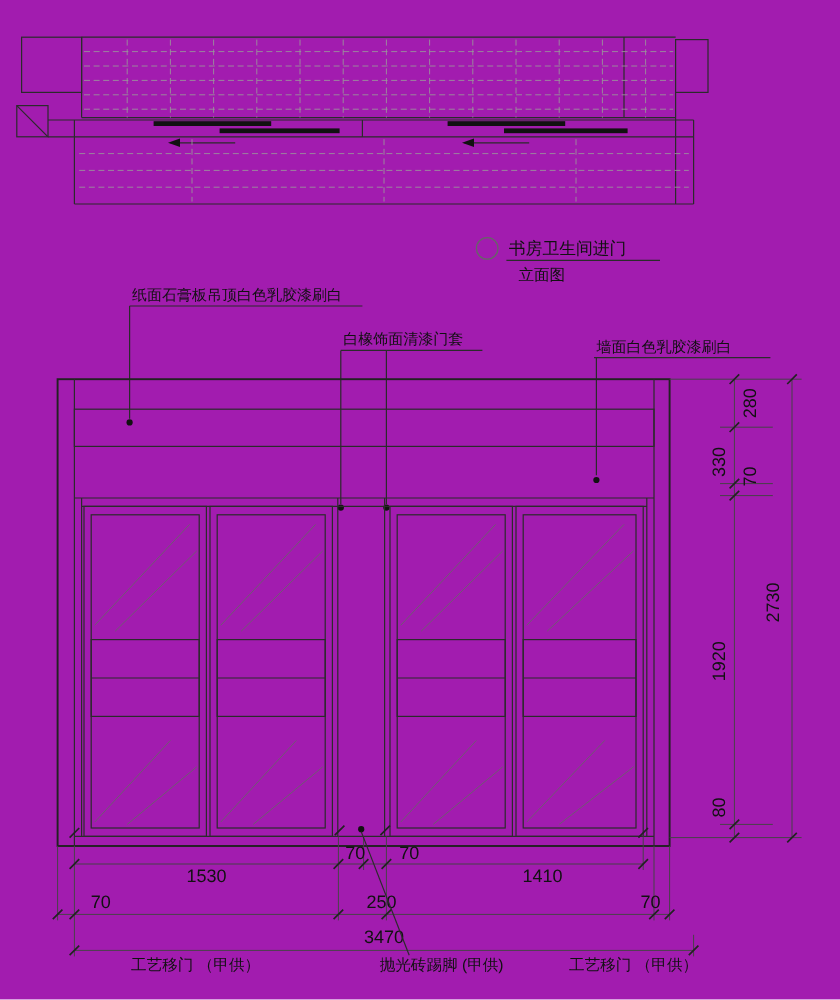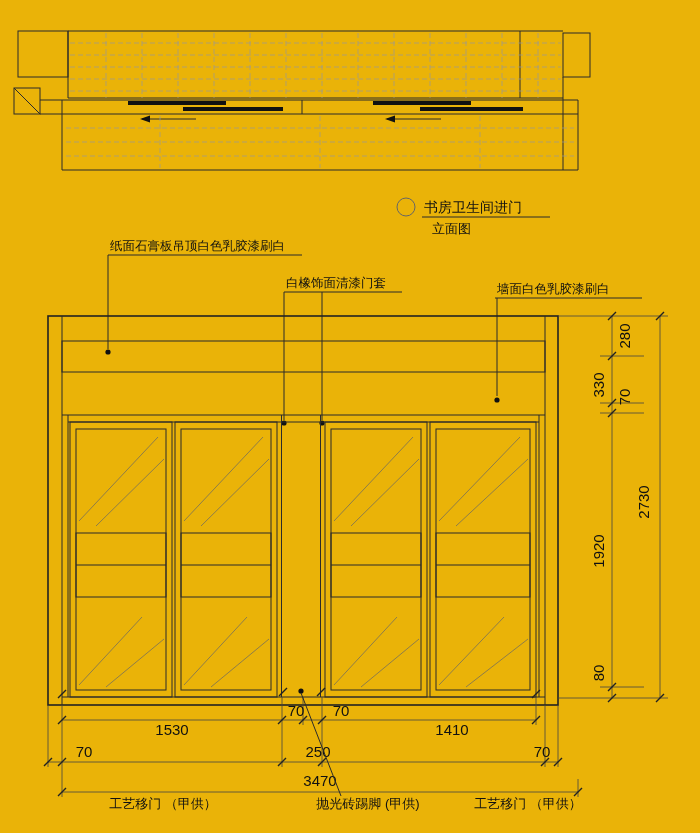--- a/index.html
+++ b/index.html
@@ -1,16 +1,16 @@
 <!DOCTYPE html>
 <html><head>
 <meta charset="utf-8">
 <style>
   html,body{margin:0;padding:0;background:#ffffff;}
-  .canvas{position:relative;width:700px;height:833px;background:#eab308;overflow:hidden;
+  .canvas{position:relative;width:700px;height:833px;background:#a21caf;overflow:hidden;
           font-family:"Liberation Sans","DejaVu Sans",sans-serif;}
   svg{display:block}
   .ln{stroke:#2b2b2b;stroke-width:1;fill:none;stroke-linecap:butt}
   .ln2{stroke:#222;stroke-width:1.6;fill:none}
   .thin{stroke:#666;stroke-width:0.7;fill:none}
   .dash{stroke:#9a9a9a;stroke-width:0.7;stroke-dasharray:5 3;fill:none}
   .tick{stroke:#222;stroke-width:1.4;fill:none}
   .dim{stroke:#444;stroke-width:0.8;fill:none}
   .fillblk{fill:#111;stroke:none}
   text{font-family:"Liberation Sans","DejaVu Sans",sans-serif;fill:#111;}

